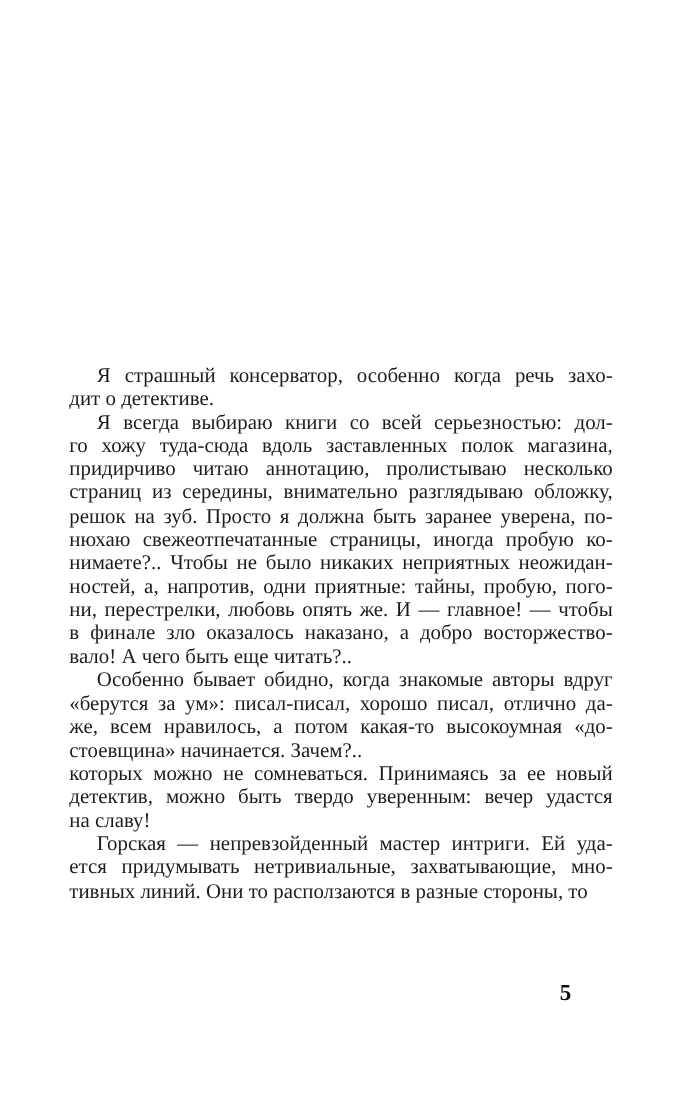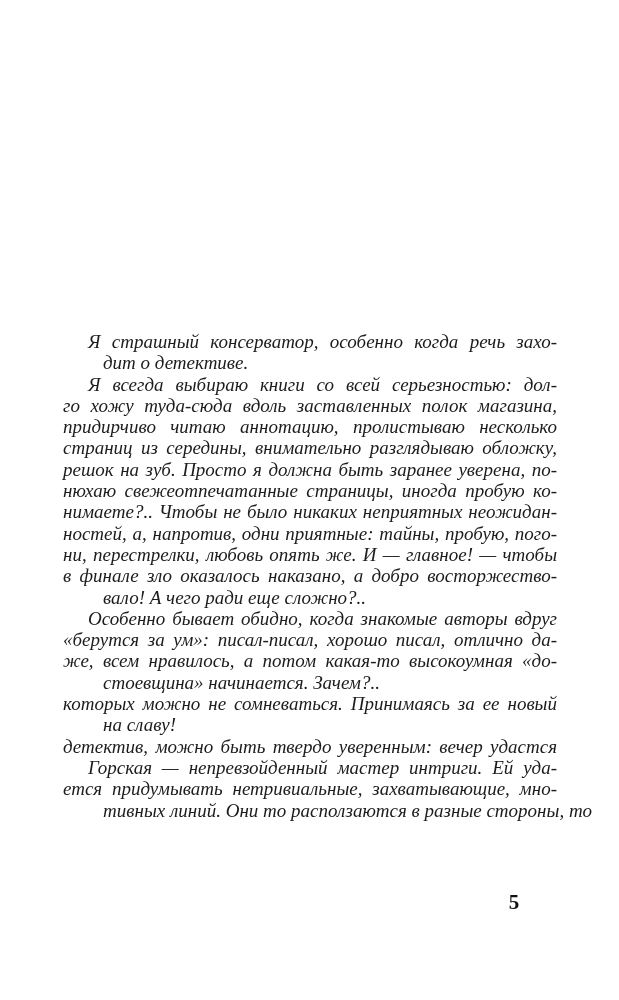--- a/index.html
+++ b/index.html
@@ -17,31 +17,29 @@
     color: #1a1a1a;
   }
   .page-text {
     position: absolute;
     left: 63px;
     top: 331px;
     width: 494px;
     font-size: 19px;
     line-height: 21.3px;
     color: #1c1c1c;
-    font-style: italic;
   }
   .line {
     text-align: justify;
     text-align-last: justify;
     white-space: nowrap;
   }
   .line.last {
     text-align: right;
     text-align-last: left;
-    margin-left: 40px;
   }
   .line.first {
     text-indent: 25px;
   }
   .page-number {
     position: absolute;
     left: 499px;
     top: 890px;
     width: 30px;
     text-align: center;
@@ -61,26 +59,26 @@
       <div class="line first">Я всегда выбираю книги со всей серьезностью: дол-</div>
       <div class="line">го хожу туда-сюда вдоль заставленных полок магазина,</div>
       <div class="line">придирчиво читаю аннотацию, пролистываю несколько</div>
       <div class="line">страниц из середины, внимательно разглядываю обложку,</div>
       <div class="line">решок на зуб. Просто я должна быть заранее уверена, по-</div>
       <div class="line">нюхаю свежеотпечатанные страницы, иногда пробую ко-</div>
       <div class="line">нимаете?.. Чтобы не было никаких неприятных неожидан-</div>
       <div class="line">ностей, а, напротив, одни приятные: тайны, пробую, пого-</div>
       <div class="line">ни, перестрелки, любовь опять же. И — главное! — чтобы</div>
       <div class="line">в финале зло оказалось наказано, а добро восторжество-</div>
-      <div class="line last">вало! А чего ради еще сложно?..</div>
+      <div class="line last">вало! А чего быть еще читать?..</div>
       <div class="line first">Особенно бывает обидно, когда знакомые авторы вдруг</div>
       <div class="line">«берутся за ум»: писал-писал, хорошо писал, отлично да-</div>
       <div class="line">же, всем нравилось, а потом какая-то высокоумная «до-</div>
       <div class="line last">стоевщина» начинается. Зачем?..</div>
       <div class="line">которых можно не сомневаться. Принимаясь за ее новый</div>
+      <div class="line">детектив, можно быть твердо уверенным: вечер удастся</div>
       <div class="line last">на славу!</div>
-      <div class="line">детектив, можно быть твердо уверенным: вечер удастся</div>
       <div class="line first">Горская — непревзойденный мастер интриги. Ей уда-</div>
       <div class="line">ется придумывать нетривиальные, захватывающие, мно-</div>
       <div class="line last">тивных линий. Они то расползаются в разные стороны, то</div>
     </div>
   <div class="page-number">5</div>
 </div>
 
 </body></html>

